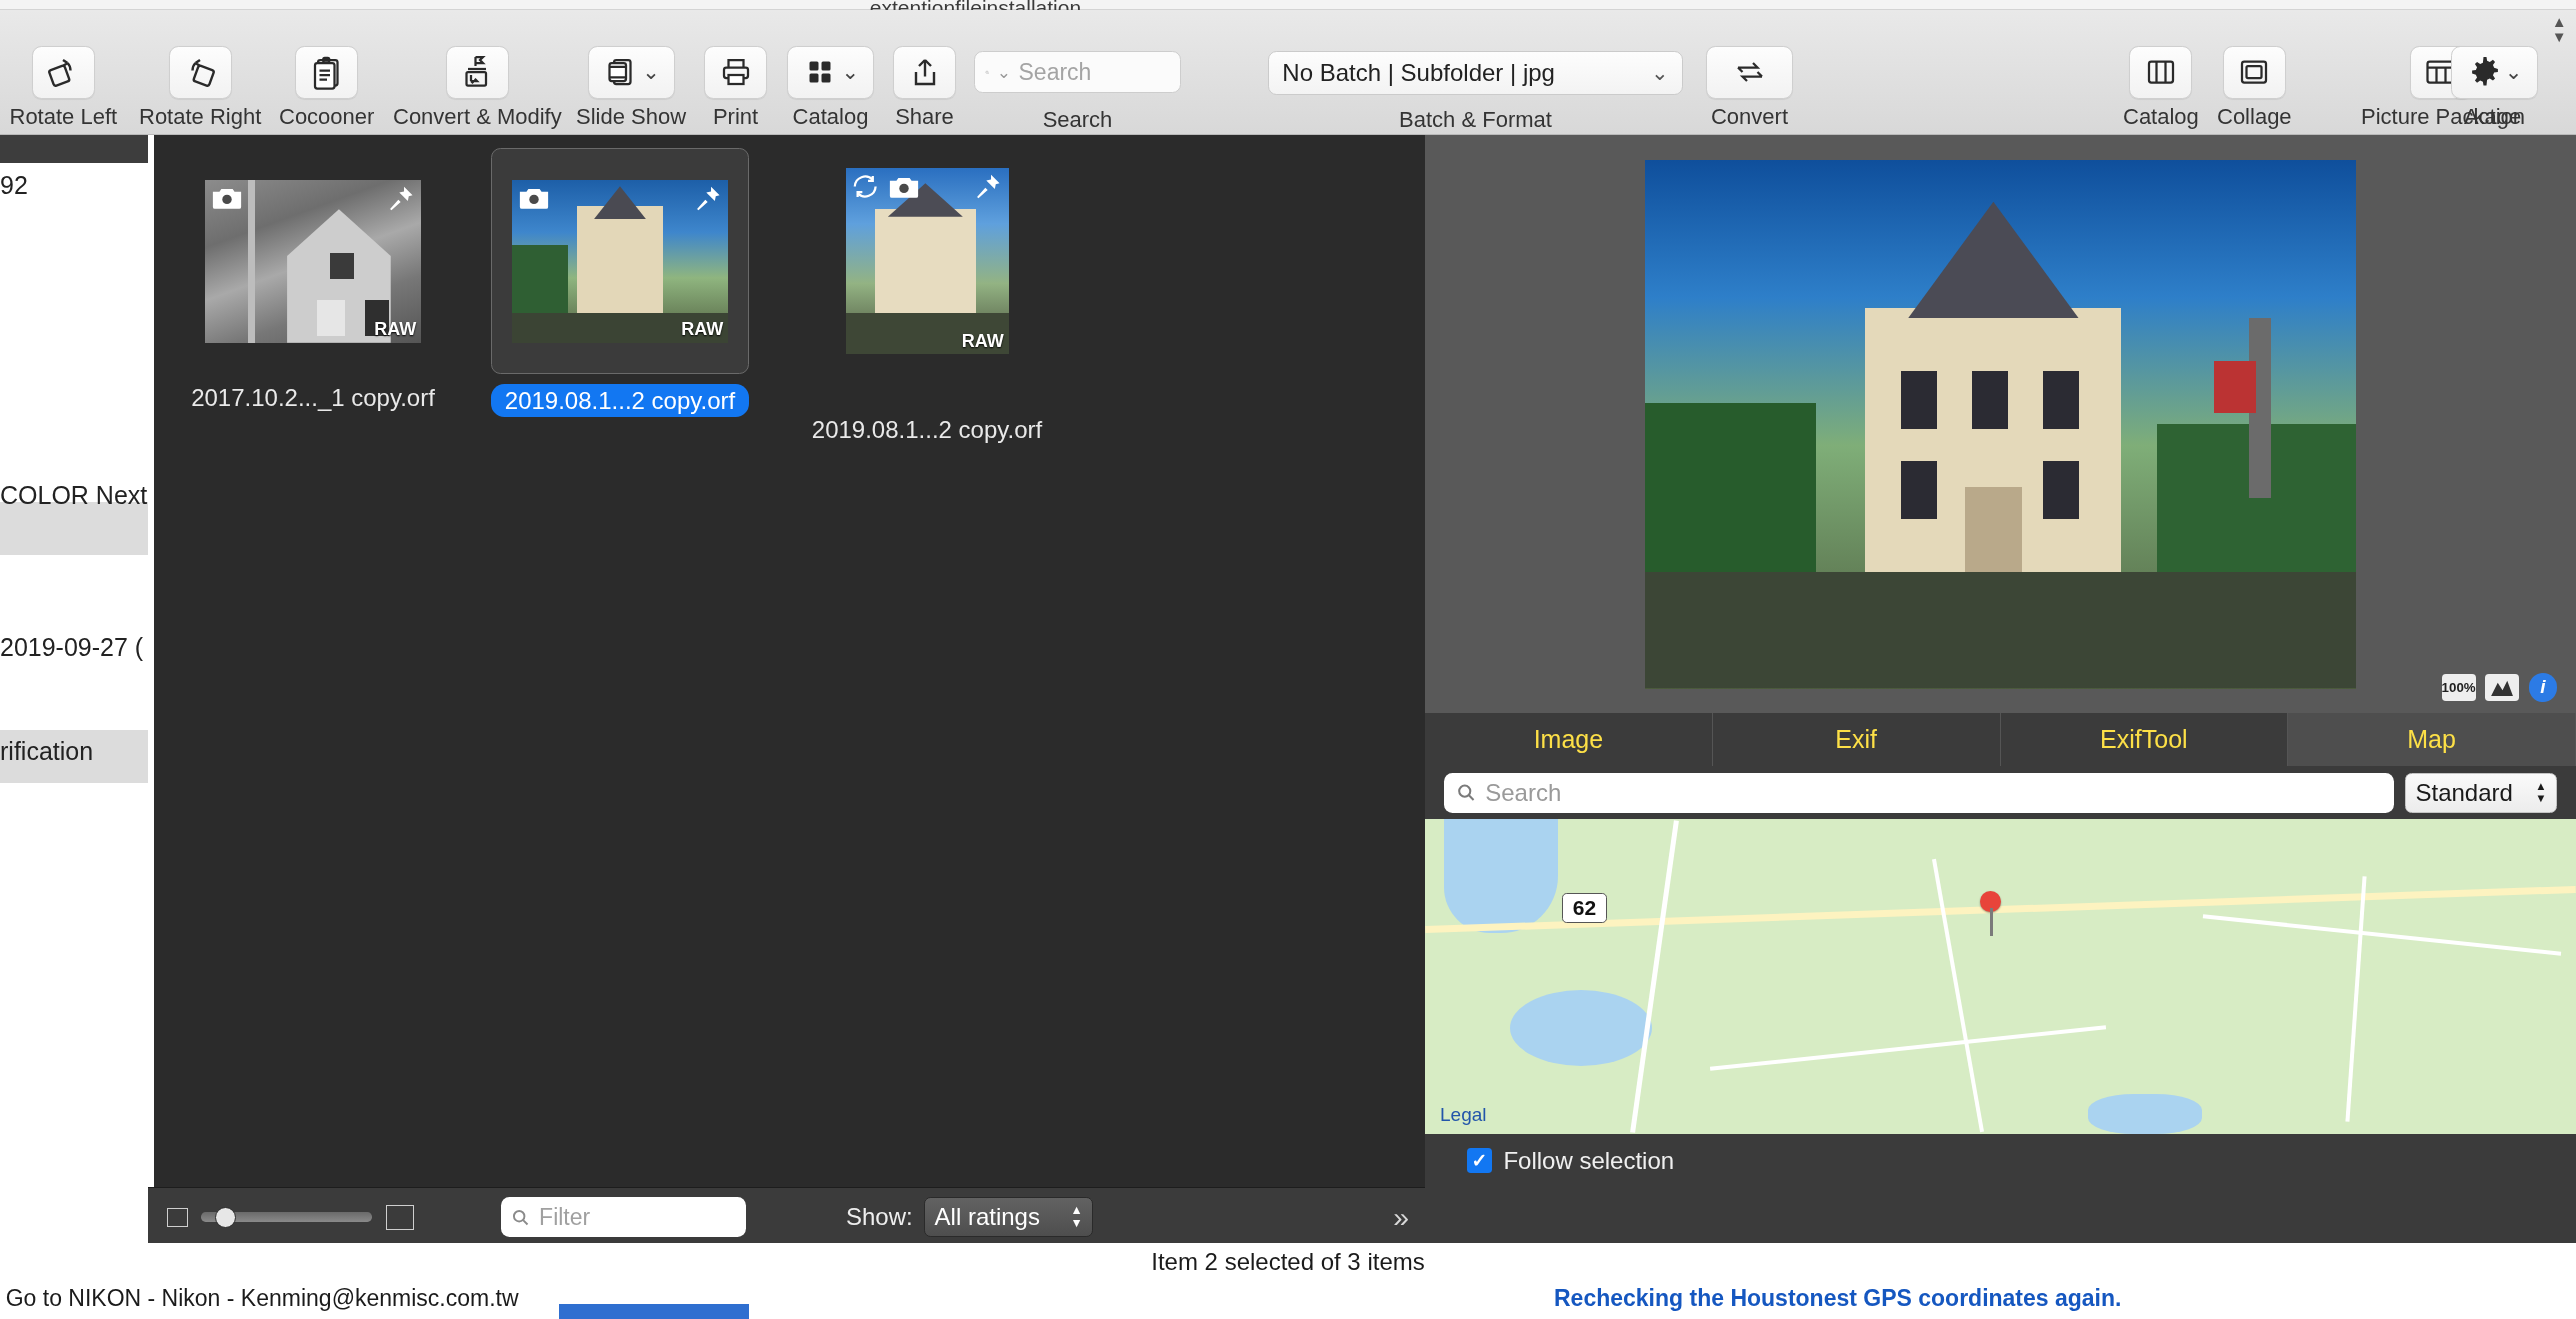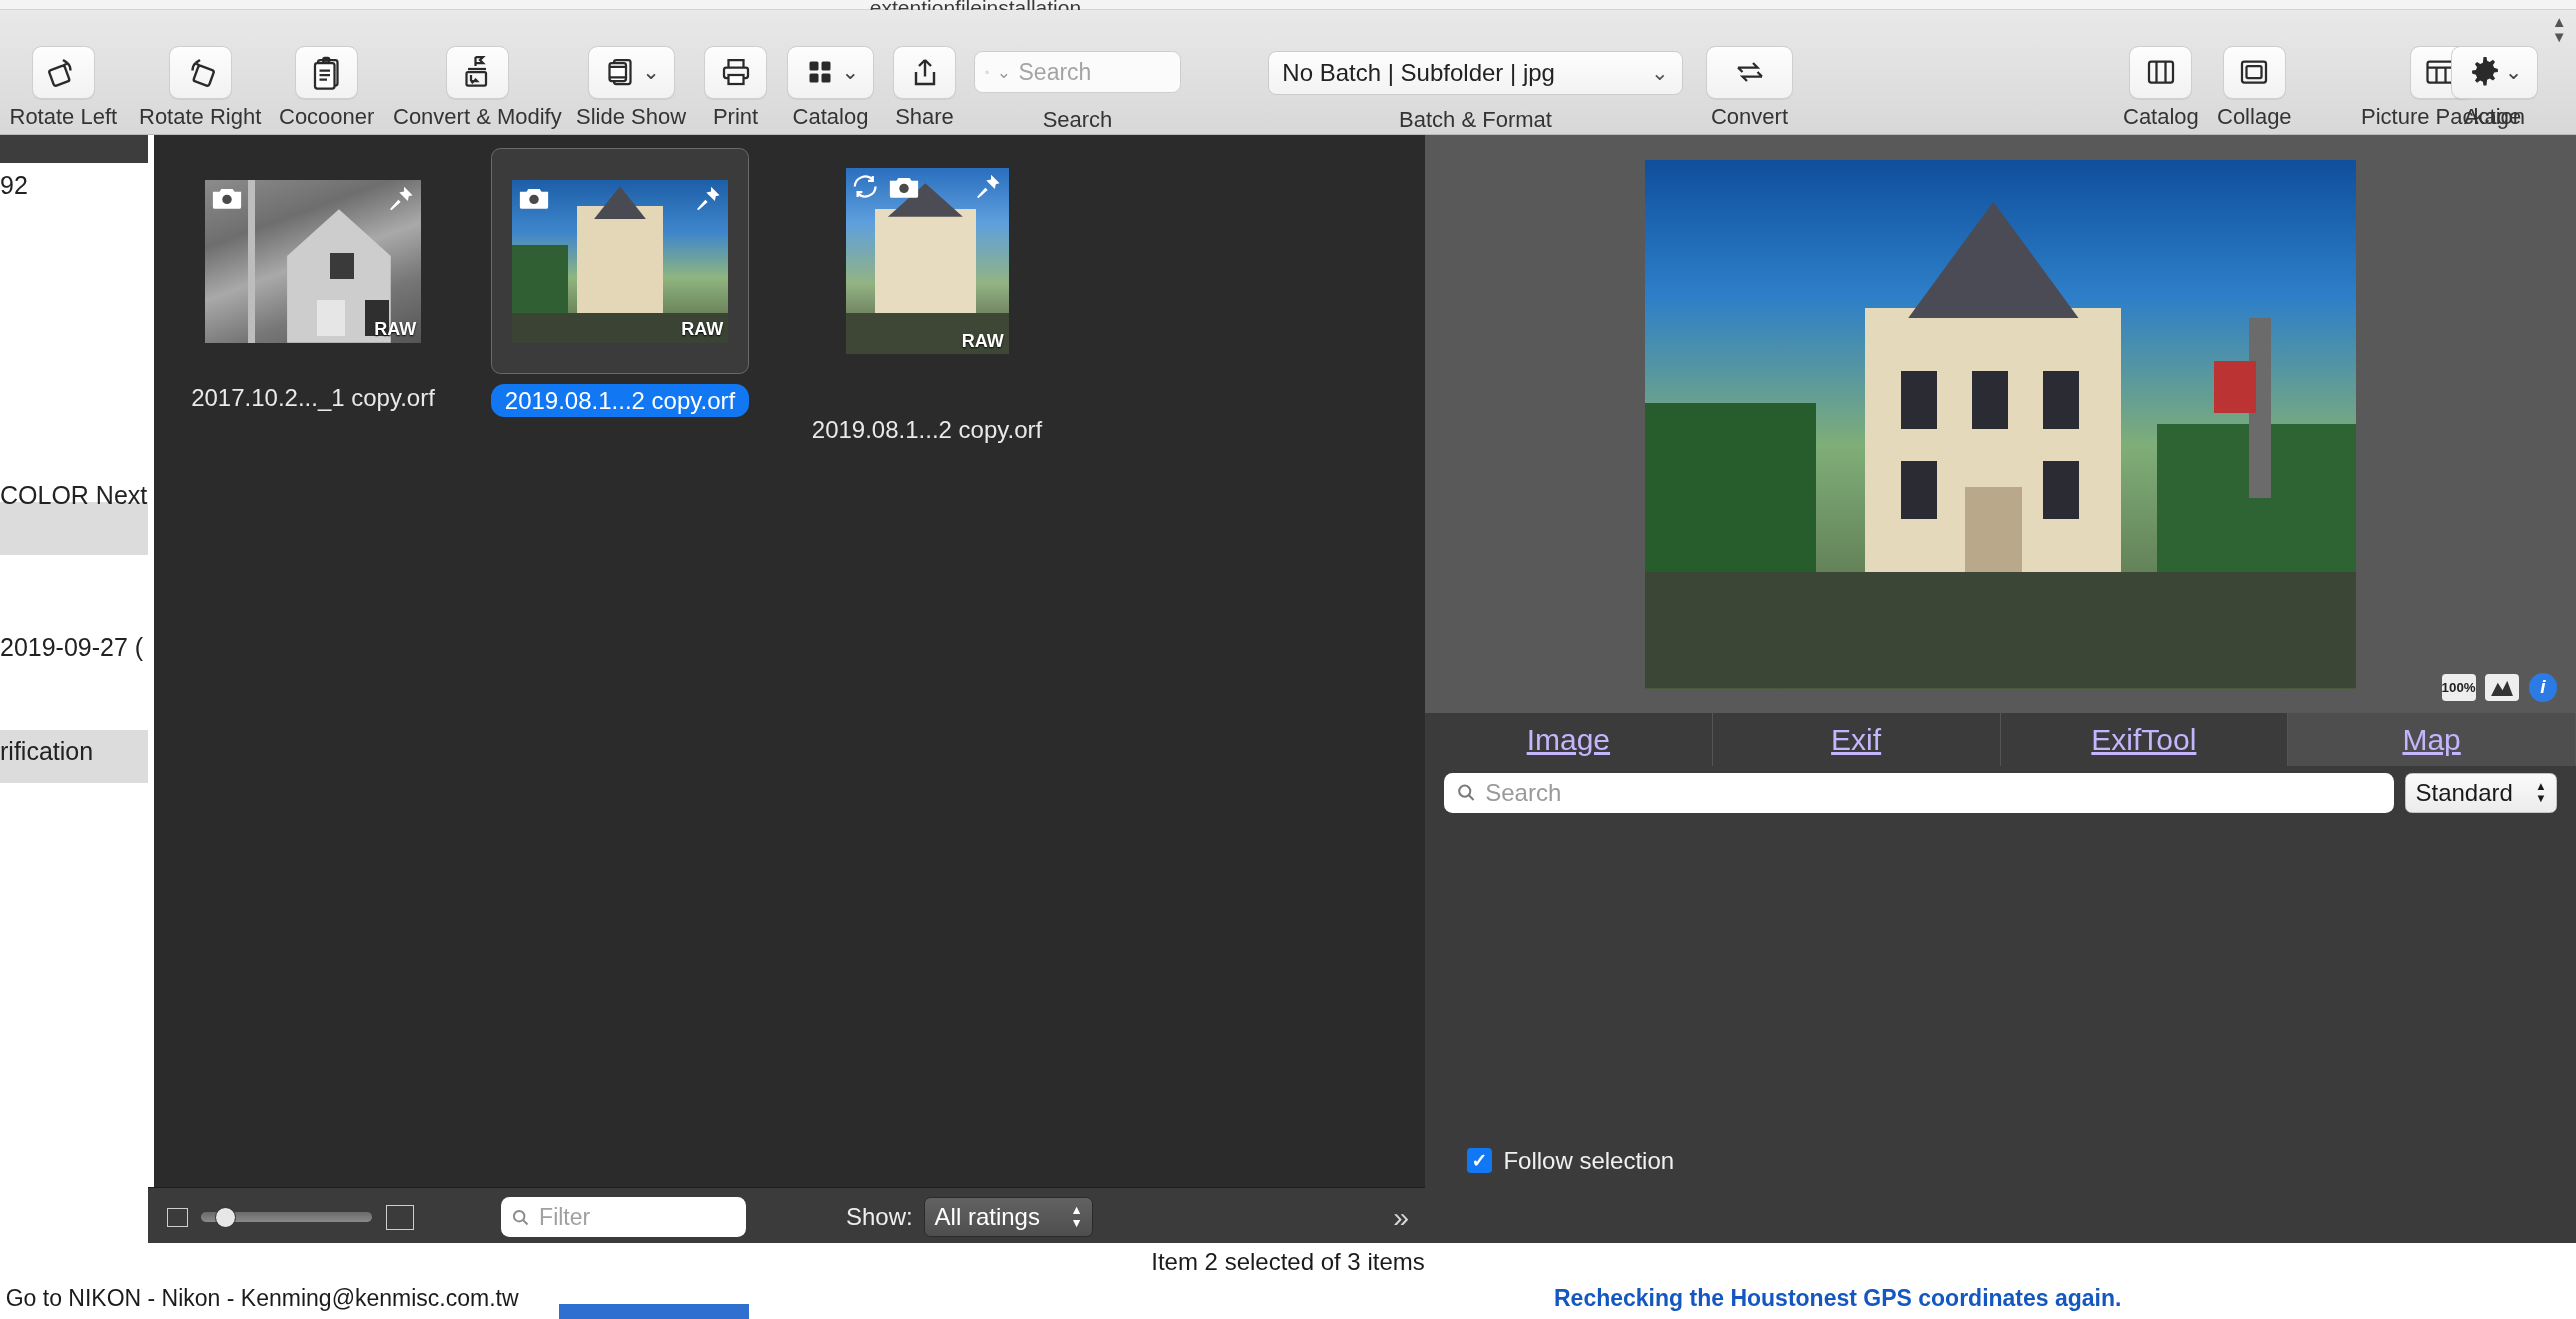--- a/index.html
+++ b/index.html
@@ -223,21 +223,21 @@
     width:28.4px; height:28.4px; border-radius:50%; background:#2c7be5; color:#fff;
     display:flex; align-items:center; justify-content:center;
     font-size:19px; font-style:italic; font-weight:bold;
   }
   .tabs {
     position:absolute; left:0; top:578px; width:1151px; height:53px;
     display:flex; background:#3b3b3b;
   }
   .tab {
     flex:1; display:flex; align-items:center; justify-content:center;
-    font-size:30px; color:#c4b5fd; border-right:0.9px solid #555;text-decoration:underline;
+    font-size:25px; color:#fde047; border-right:0.9px solid #555;
   }
   .tab.active{ background:#4e4e4e; }
   .map-toolbar{
     position:absolute; left:0; top:631px; width:1151px; height:53px;
     display:flex; align-items:center; gap:11.4px; padding:0 19px;
     background:#3b3b3b;
   }
   .map-search{
     flex:1; height:40px; border-radius:8.5px; background:#fff;
     display:flex; align-items:center; gap:7.6px; padding:0 11.4px;
@@ -650,20 +650,36 @@
           </div>
           <div class="map-style">
             <span>Standard</span>
             <span class="stepper" style="margin-left:auto;">
               <span style="font-size:11.4px;line-height:9.5px;">▲</span>
               <span style="font-size:11.4px;line-height:9.5px;">▼</span>
             </span>
           </div>
         </div>
 
+        <div class="map">
+          <div class="m-green" style="left:0;top:0;width:1151px;height:315px;"></div>
+          <div class="m-water" style="left:19px;top:0;width:114px;height:114px;border-radius:0 0 50% 40%;"></div>
+          <div class="m-water" style="left:85px;top:171px;width:142px;height:76px;border-radius:50%;"></div>
+          <div class="m-water" style="left:663px;top:275px;width:114px;height:40px;border-radius:40%;"></div>
+          <div class="m-road-y" style="left:0;top:87px;width:1151px;height:6.6px;transform:rotate(-2deg);"></div>
+          <div class="m-road" style="left:227px;top:0;width:4.7px;height:315px;transform:rotate(8deg);"></div>
+          <div class="m-road" style="left:531px;top:38px;width:3.8px;height:277px;transform:rotate(-10deg);"></div>
+          <div class="m-road" style="left:777px;top:114px;width:360px;height:3.8px;transform:rotate(6deg);"></div>
+          <div class="m-road" style="left:284px;top:227px;width:398px;height:3.8px;transform:rotate(-6deg);"></div>
+          <div class="m-road" style="left:929px;top:57px;width:3.8px;height:246px;transform:rotate(4deg);"></div>
+          <div class="shield" style="left:137px;top:74px;width:45px;height:30px;">62</div>
+          <div class="pin" style="left:555px;top:72px;"></div>
+          <div class="pin-stem" style="left:565px;top:89px;"></div>
+          <div class="legal">Legal</div>
+        </div>
 
         <div class="follow">
           <span class="cbx">✓</span>
           <span>Follow selection</span>
         </div>
 
       </div>
     </div>
 
     <div class="statusbar">

